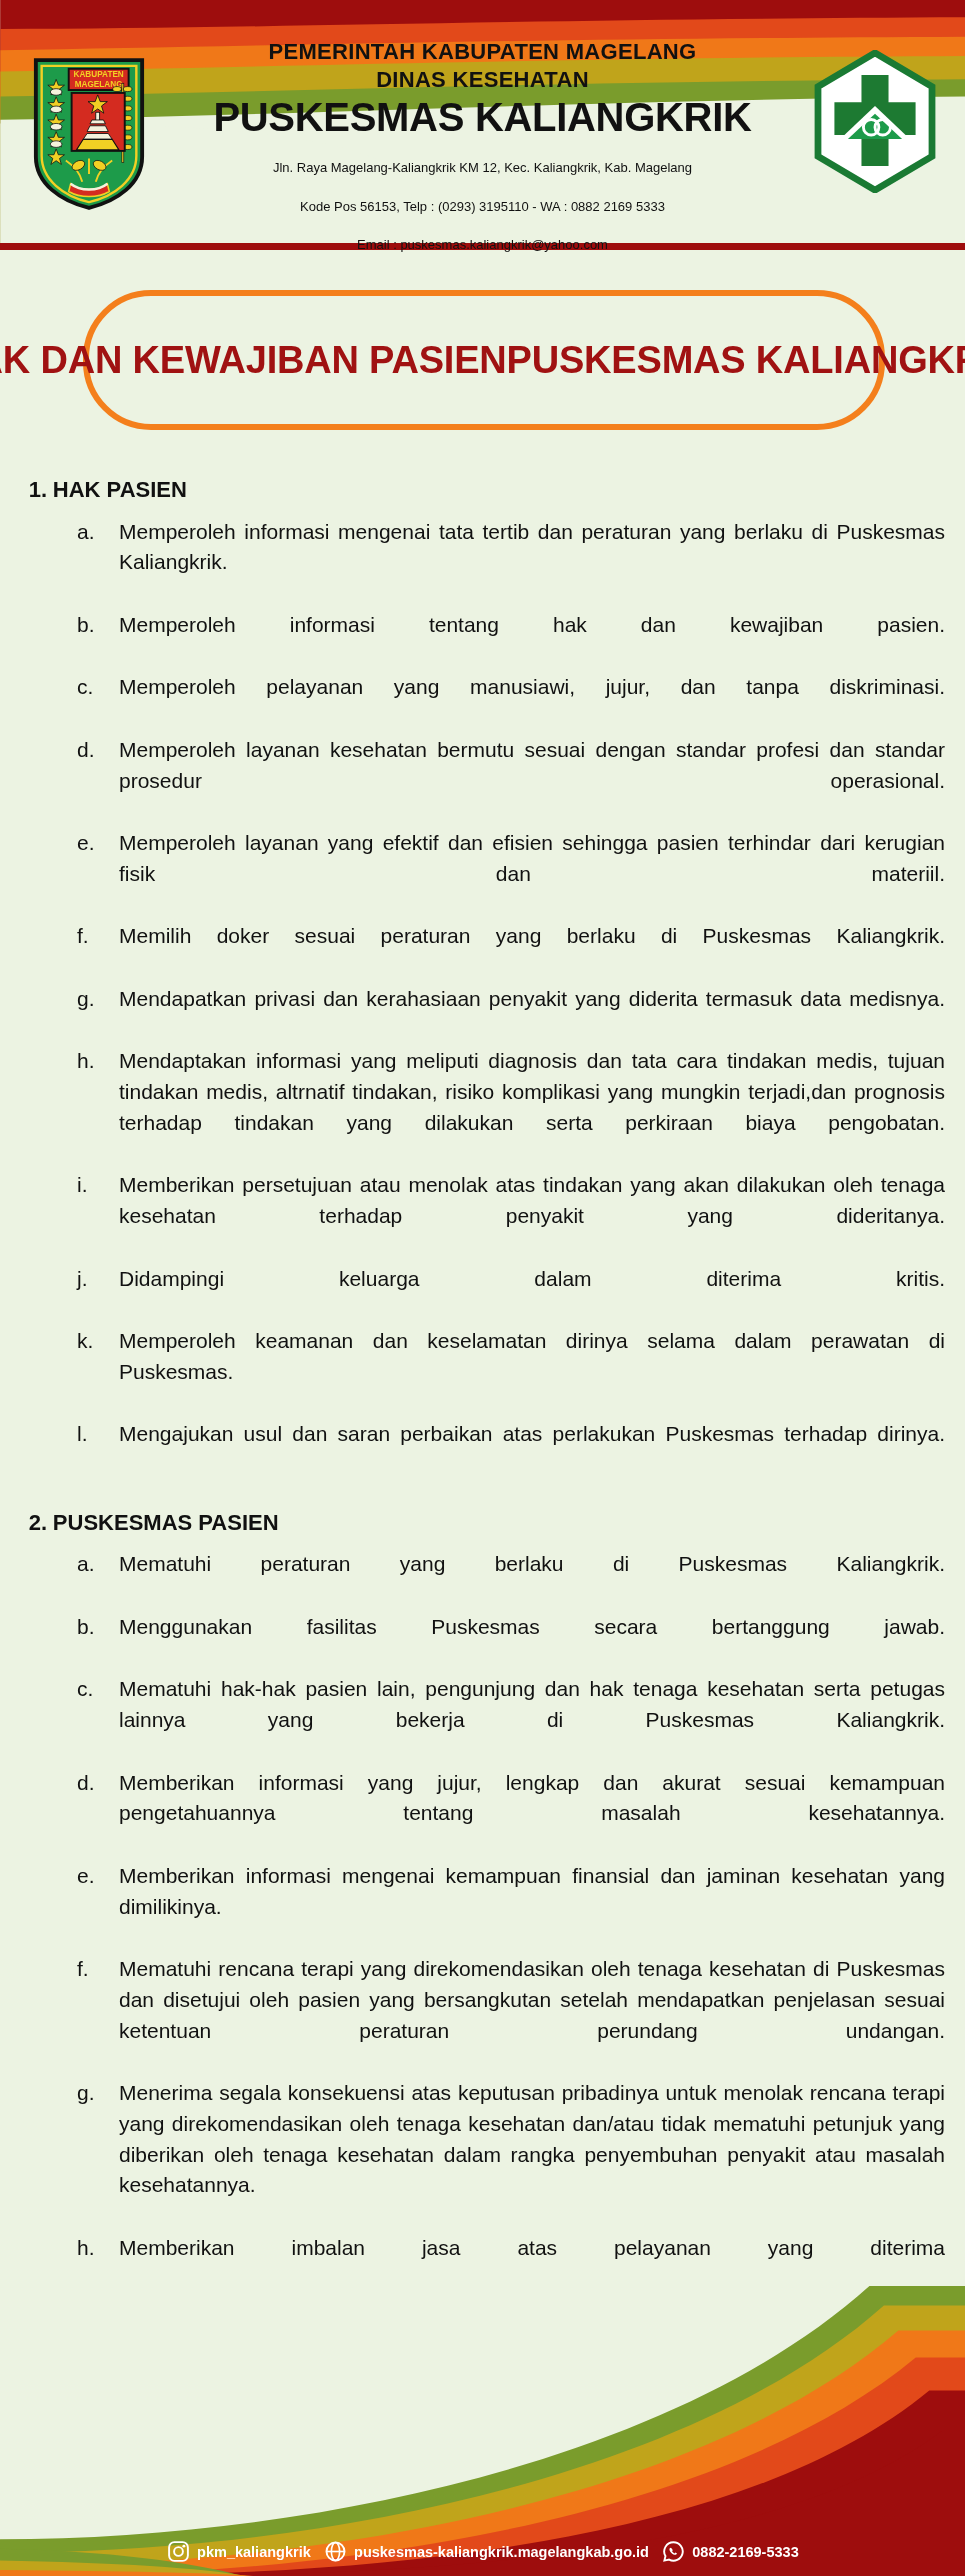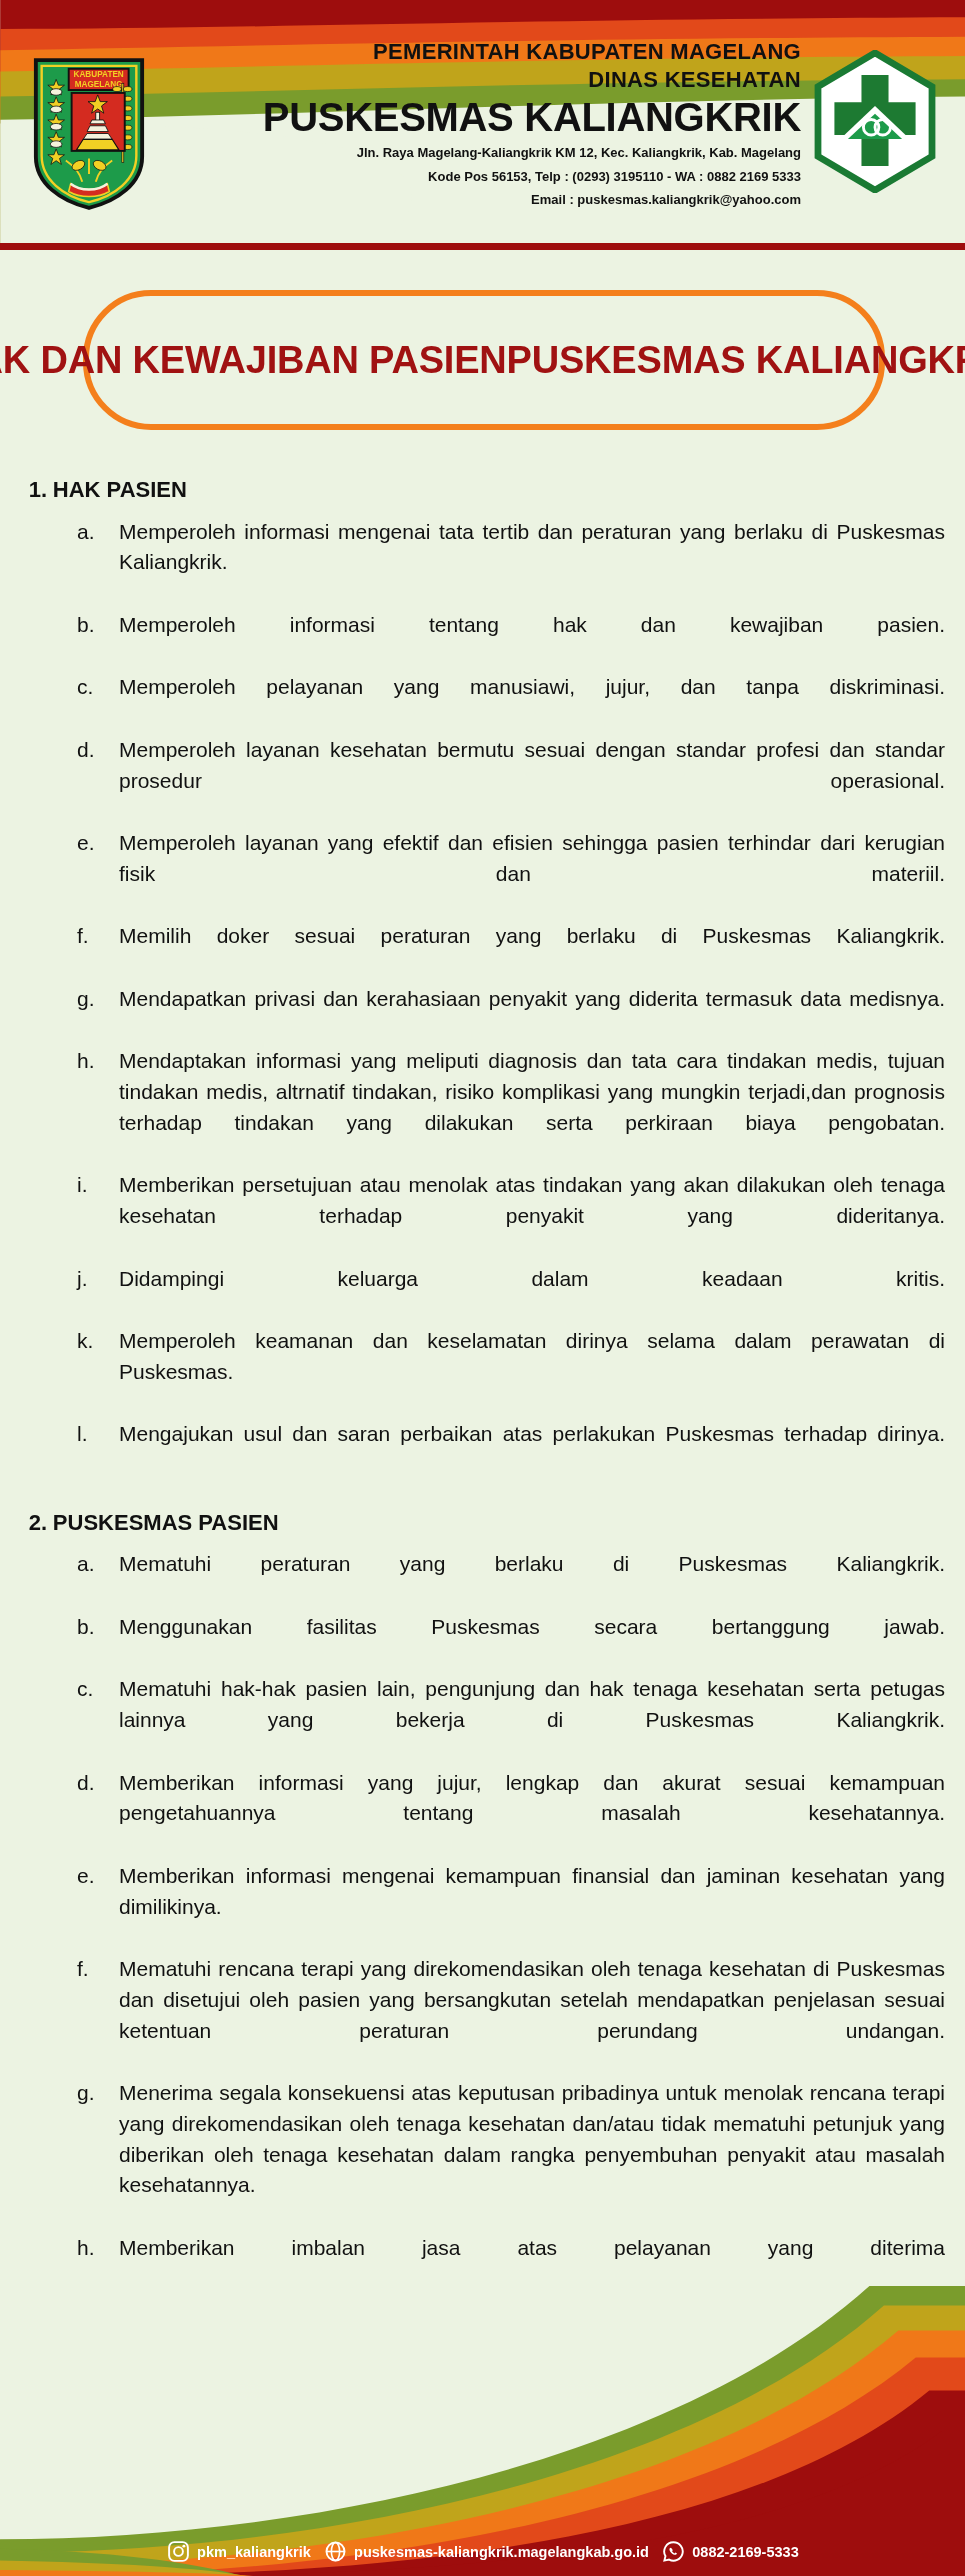--- a/index.html
+++ b/index.html
@@ -62,21 +62,21 @@
     top: 50px;
     width: 124px;
     height: 143px;
   }
 
   .header-text {
     position: absolute;
     left: 164px;
     top: 39px;
     width: 637px;
-    text-align: right;
+    text-align: center;
     color: #111111;
   }
   .hdr-line1 {
     font-size: 22px;
     font-weight: bold;
     letter-spacing: 0.3px;
     line-height: 1.16;
   }
   .hdr-line2 {
     font-size: 22px;
@@ -88,23 +88,23 @@
   .hdr-line3 {
     font-size: 40px;
     font-weight: bold;
     letter-spacing: -0.3px;
     line-height: 1.08;
     margin-top: 1.9px;
     white-space: nowrap;
   }
   .hdr-addr {
     font-size: 13px;
-    font-weight: bold;
+    font-weight: normal;
     line-height: 1.52;
-    margin-top: 4px;
+    margin-top: 19px;
   }
 
   
   .title-box {
     position: absolute;
     left: 83px;
     top: 290px;
     width: 802px;
     height: 140px;
     border: 6.8px solid #f47f1c;
@@ -367,21 +367,21 @@
         <li>
             <span class="mk">h.</span>
             <span class="tx">Mendaptakan informasi yang meliputi diagnosis dan tata cara tindakan medis, tujuan tindakan medis, altrnatif tindakan, risiko komplikasi yang mungkin terjadi,dan prognosis terhadap tindakan yang dilakukan serta perkiraan biaya pengobatan.</span>
           </li>
         <li>
             <span class="mk">i.</span>
             <span class="tx">Memberikan persetujuan atau menolak atas tindakan yang akan dilakukan oleh tenaga kesehatan terhadap penyakit yang dideritanya.</span>
           </li>
         <li>
             <span class="mk">j.</span>
-            <span class="tx">Didampingi keluarga dalam keadaan kritis.</span>
+            <span class="tx">Didampingi keluarga dalam diterima kritis.</span>
           </li>
         <li>
             <span class="mk">k.</span>
             <span class="tx">Memperoleh keamanan dan keselamatan dirinya selama dalam perawatan di Puskesmas.</span>
           </li>
         <li>
             <span class="mk">l.</span>
             <span class="tx">Mengajukan usul dan saran perbaikan atas perlakukan Puskesmas terhadap dirinya.</span>
           </li>
       </ol>

